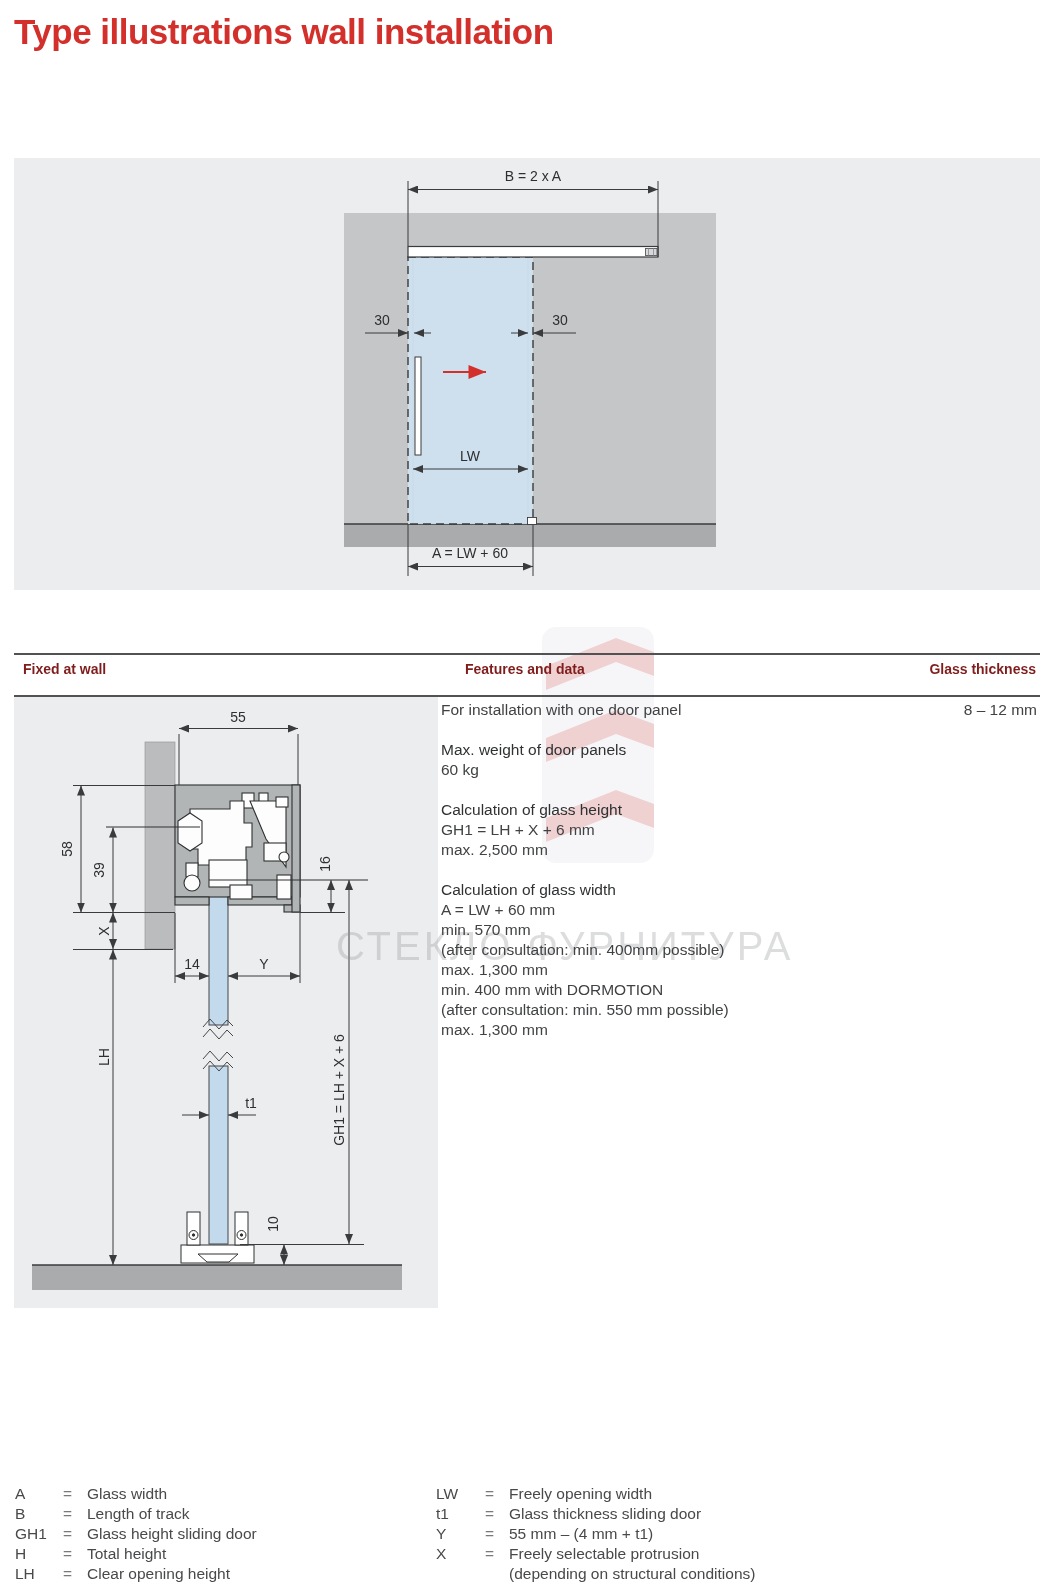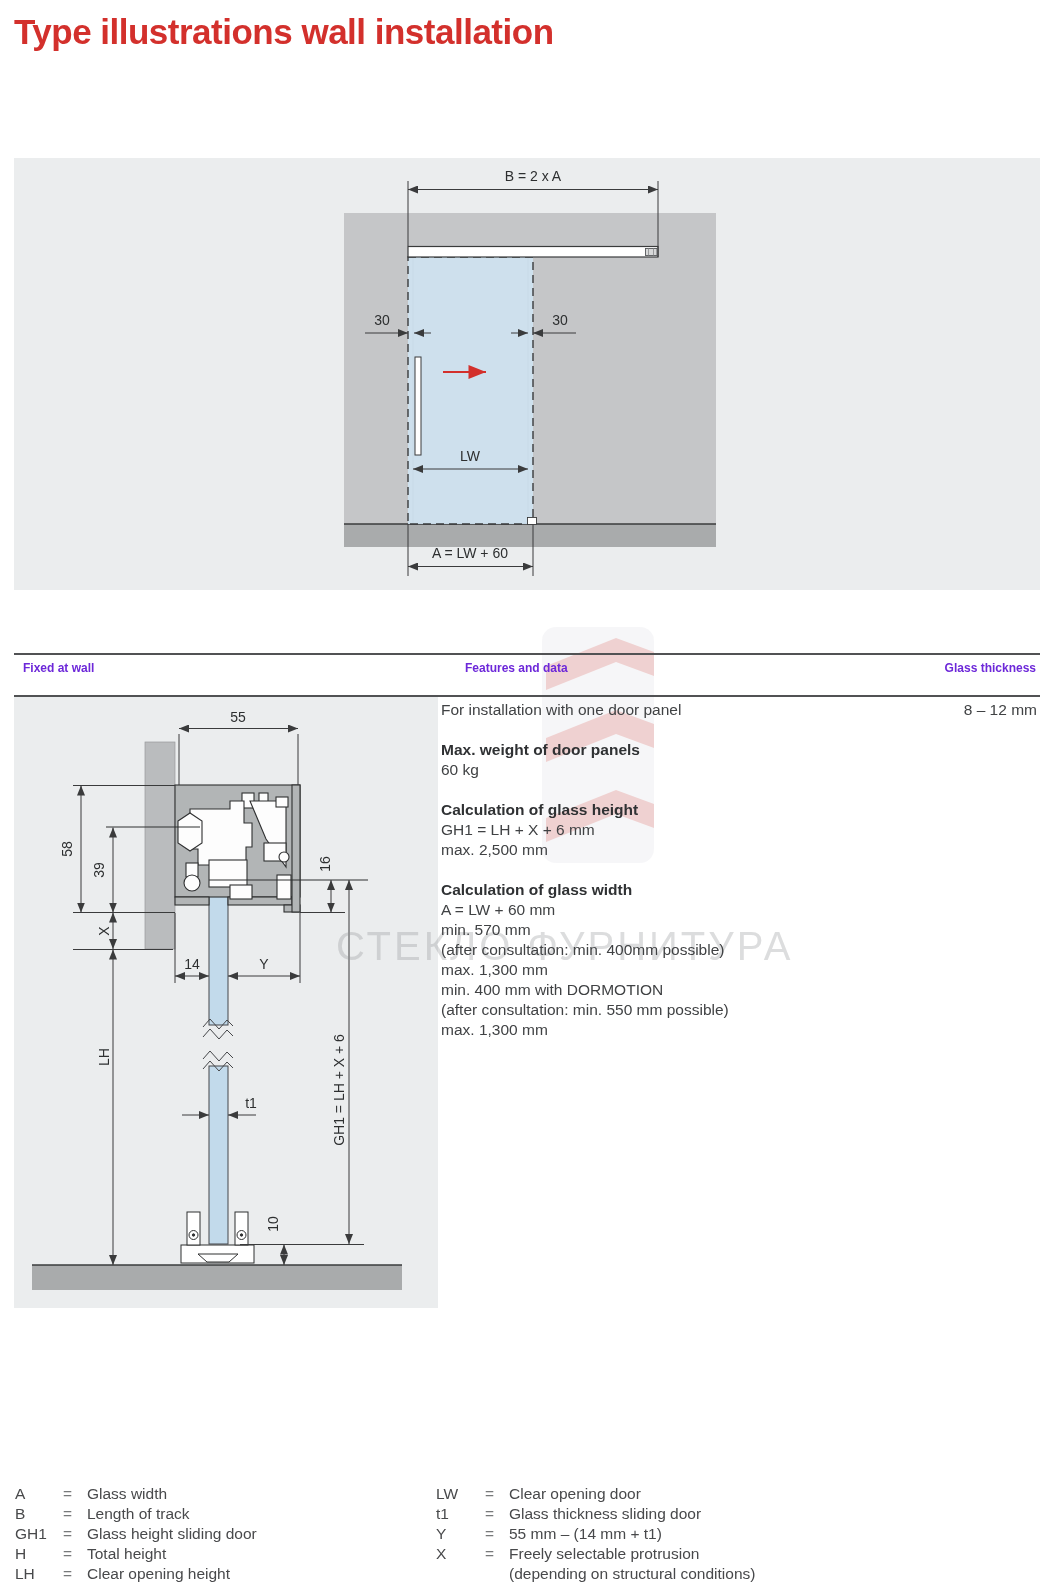--- a/index.html
+++ b/index.html
@@ -10,29 +10,29 @@
   .abs{position:absolute;}
   
   .page-title{
     left:14px;top:12px;font-size:35px;font-weight:bold;color:#d3302c;
     letter-spacing:-0.5px;white-space:nowrap;z-index:3;
   }
   
   .rule{left:14px;width:1026px;height:2px;background:#515254;z-index:3;}
   .rule-top{top:653px;}
   .rule-bottom{top:695px;}
-  .sec-header{top:661px;font-size:12px;font-weight:bold;color:#6d28d9;z-index:3;white-space:nowrap;}
+  .sec-header{top:661px;font-size:14px;font-weight:bold;color:#7f1d1d;z-index:3;white-space:nowrap;}
   .sec-fixed{left:23px;}
   .sec-features{left:465px;}
   .sec-glass{right:17px;}
   
   .features{left:441px;top:700px;width:596px;z-index:3;font-size:15.5px;line-height:20px;color:#404244;}
   .features .intro-row{display:flex;justify-content:space-between;}
   .features .block{margin-top:20px;}
-  .features .block-title{font-weight:bold;color:#2f3133;}
+  .features .block-title{font-weight:normal;color:#2f3133;}
   
   .wm-svg{left:538px;top:612px;z-index:2;pointer-events:none;}
   .wm-text{
     left:336px;top:912px;z-index:2;font-size:40px;letter-spacing:3px;
     color:#8f9193;opacity:0.30;white-space:nowrap;pointer-events:none;margin-top:12px;
   }
   
   .dwg{z-index:1;}
   .dwg text{font-family:"Liberation Sans",sans-serif;font-size:14px;fill:#2d2f30;}
   
@@ -299,31 +299,31 @@
     <span>LH</span>
     <span class="legend-eq">=</span>
     <span>Clear opening height</span>
   </div>
 </div>
 
 <div class="abs legend-col legend-right">
   <div class="legend-row">
     <span>LW</span>
     <span class="legend-eq">=</span>
-    <span>Clear opening door</span>
+    <span>Freely opening width</span>
   </div>
   <div class="legend-row">
     <span>t1</span>
     <span class="legend-eq">=</span>
     <span>Glass thickness sliding door</span>
   </div>
   <div class="legend-row">
     <span>Y</span>
     <span class="legend-eq">=</span>
-    <span>55 mm – (14 mm + t1)</span>
+    <span>55 mm – (4 mm + t1)</span>
   </div>
   <div class="legend-row">
     <span>X</span>
     <span class="legend-eq">=</span>
     <span>Freely selectable protrusion</span>
   </div>
   <div class="legend-row">
     <span></span>
     <span class="legend-eq"></span>
     <span>(depending on structural conditions)</span>

